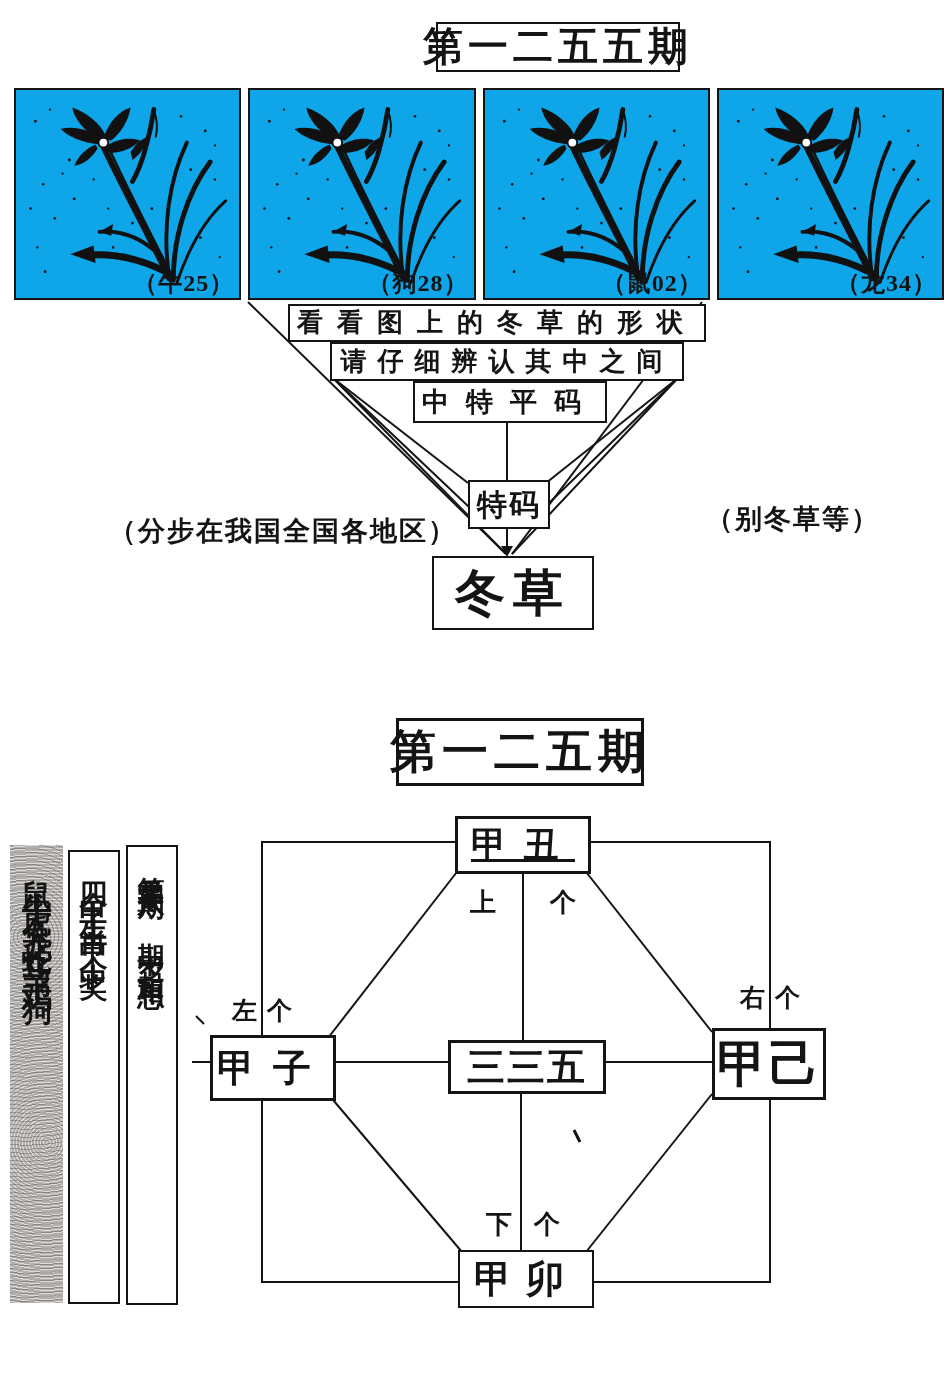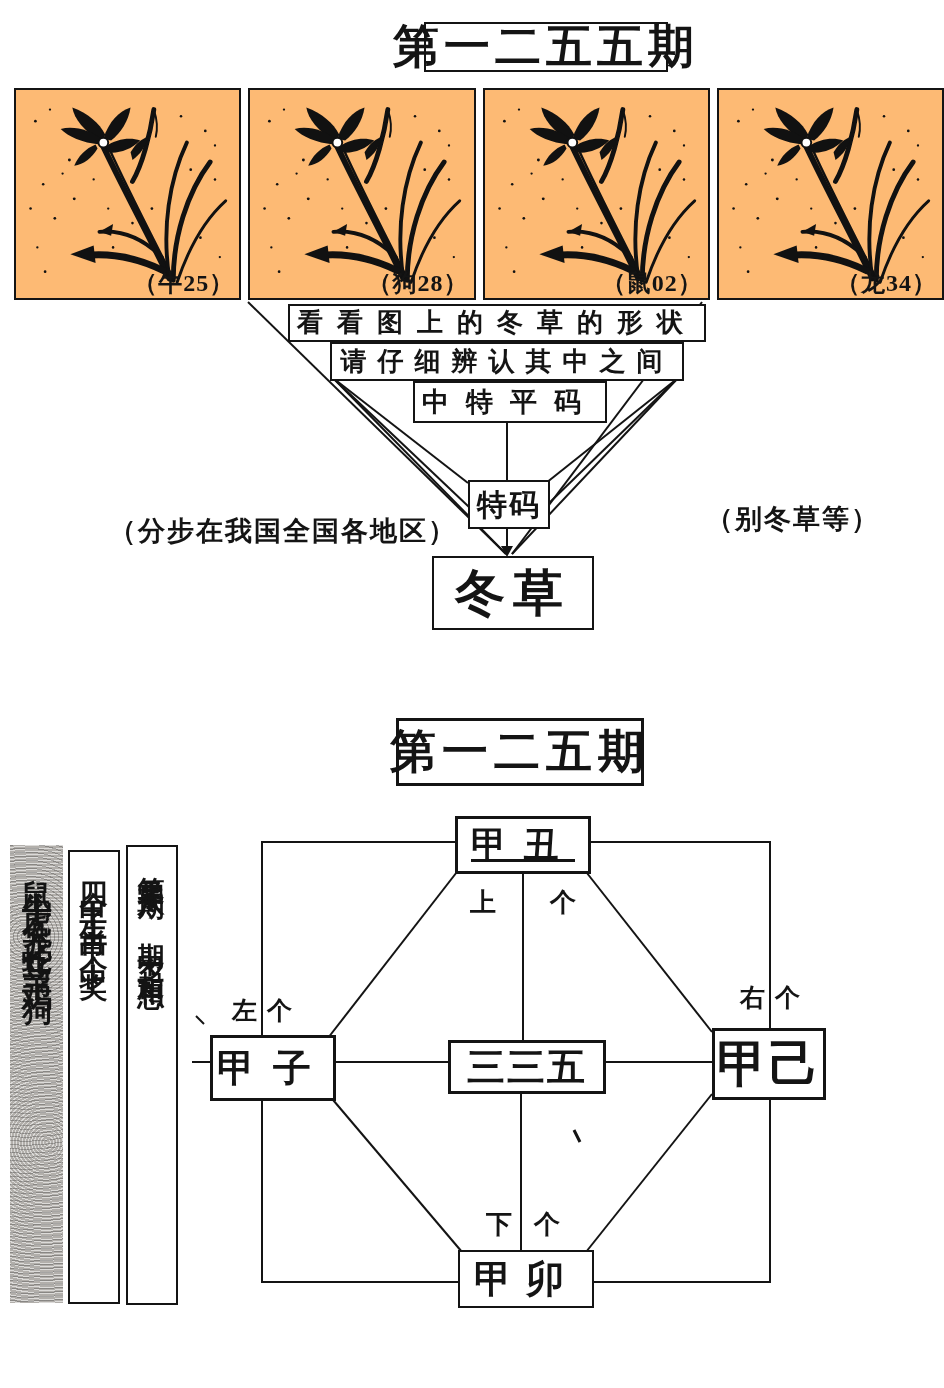--- a/index.html
+++ b/index.html
@@ -7,23 +7,23 @@
     position:relative;width:944px;height:1388px;margin:0 auto;
     background:#ffffff;color:#141414;overflow:hidden;
     font-family:"Liberation Serif","DejaVu Serif",serif;
   }
   .box{
     position:absolute;background:#fff;border:2px solid #141414;
     display:flex;align-items:center;justify-content:center;
     font-weight:700;line-height:1;white-space:nowrap;z-index:3;
   }
   
-  .title1{left:424px;top:22px;width:240px;height:46px;font-size:46px;letter-spacing:5px;border-width:2px;}
+  .title1{left:436px;top:22px;width:240px;height:46px;font-size:40px;letter-spacing:5px;border-width:2px;}
   .panels{position:absolute;left:14px;top:88px;width:930px;height:212px;display:flex;gap:7px;z-index:1;}
-  .panel{position:relative;flex:1 1 0;border:2px solid #141414;background:#fdba74;overflow:hidden;}
+  .panel{position:relative;flex:1 1 0;border:2px solid #141414;background:#0ea5e9;overflow:hidden;}
   .panel svg{position:absolute;left:0;top:0;width:100%;height:100%;}
   .panel-label{
     position:absolute;right:5px;bottom:3px;font-size:24px;font-weight:700;
     letter-spacing:1px;z-index:2;line-height:1;
   }
   .fbox1{left:288px;top:304px;width:414px;height:34px;font-size:26px;letter-spacing:14px;}
   .fbox2{left:330px;top:342px;width:350px;height:35px;font-size:26px;letter-spacing:11px;}
   .fbox3{left:413px;top:381px;width:190px;height:38px;font-size:27px;letter-spacing:17px;}
   .fbox4{left:468px;top:480px;width:78px;height:45px;font-size:30px;letter-spacing:2px;border-width:2px;}
   .fbox5{left:432px;top:556px;width:158px;height:70px;font-size:50px;letter-spacing:8px;border-width:2px;}

